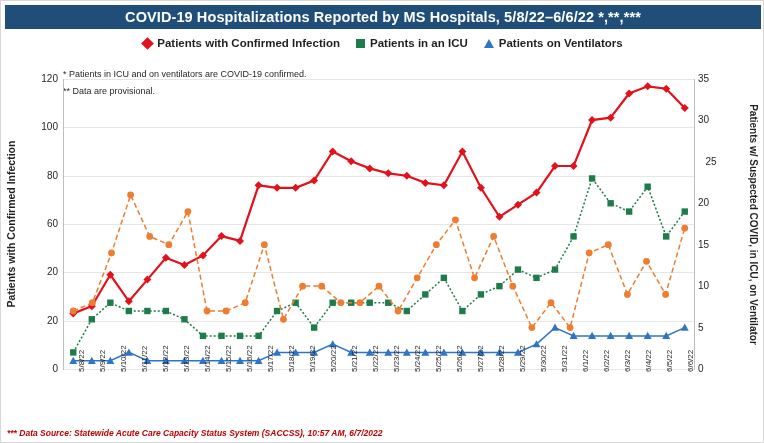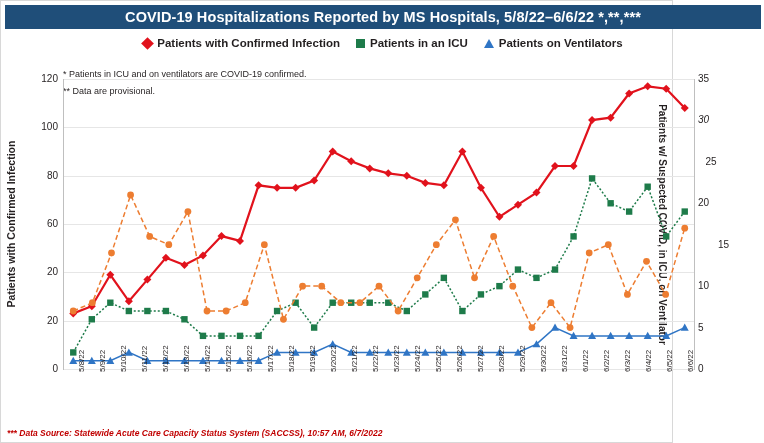--- a/index.html
+++ b/index.html
@@ -4,21 +4,21 @@
 <style>
   html,body{margin:0;padding:0;}
   body{
     width:764px;height:443px;
     background:#ffffff;
     font-family:"Liberation Sans", sans-serif;
     color:#231f20;
     overflow:hidden;
     position:relative;
   }
-  .chart-wrap{position:relative;width:673px;height:443px;box-sizing:border-box;border:1px solid #d8d8d8;}
+  .chart-wrap{position:relative;width:764px;height:443px;box-sizing:border-box;border:1px solid #d8d8d8;}
   .title-bar{
     position:absolute;left:4px;top:4px;width:756px;height:24px;
     background:#1f4e79;color:#ffffff;
     font-size:14.5px;font-weight:bold;
     display:flex;align-items:center;justify-content:center;
     letter-spacing:.1px;
   }
   .legend{
     position:absolute;left:0;top:33px;width:764px;height:18px;
     display:flex;align-items:center;justify-content:center;gap:16px;
@@ -264,24 +264,24 @@
       <div class="ytick" style="left: 31px; top: 265.333px;">20</div>
       <div class="ytick" style="left: 31px; top: 217px;">60</div>
       <div class="ytick" style="left: 31px; top: 168.667px;">80</div>
       <div class="ytick" style="left: 31px; top: 120.333px;">100</div>
       <div class="ytick" style="left: 31px; top: 72px;">120</div>
     </div>
   <div id="ytr">
       <div class="ytick-r" style="left: 697px; top: 362px;">0</div>
       <div class="ytick-r" style="left: 697px; top: 320.571px;">5</div>
       <div class="ytick-r" style="left: 697px; top: 279.143px;">10</div>
-      <div class="ytick-r" style="left: 697px; top: 237.714px; margin-left: 20px;">15</div>
+      <div class="ytick-r" style="left: 697px; top: 237.714px;">15</div>
       <div class="ytick-r" style="left: 697px; top: 196.286px;">20</div>
       <div class="ytick-r" style="left: 697px; top: 154.857px; text-align: center;">25</div>
-      <div class="ytick-r" style="left: 697px; top: 113.429px; font-style: italic;">30</div>
+      <div class="ytick-r" style="left: 697px; top: 113.429px;">30</div>
       <div class="ytick-r" style="left: 697px; top: 72px;">35</div>
     </div>
   <div id="xtl">
       <div class="xtick" style="left: 75.5px; top: 371px;">5/8/22</div>
       <div class="xtick" style="left: 96.5px; top: 371px;">5/9/22</div>
       <div class="xtick" style="left: 117.5px; top: 371px;">5/10/22</div>
       <div class="xtick" style="left: 138.5px; top: 371px;">5/11/22</div>
       <div class="xtick" style="left: 159.5px; top: 371px;">5/12/22</div>
       <div class="xtick" style="left: 180.5px; top: 371px;">5/13/22</div>
       <div class="xtick" style="left: 201.5px; top: 371px;">5/14/22</div>

